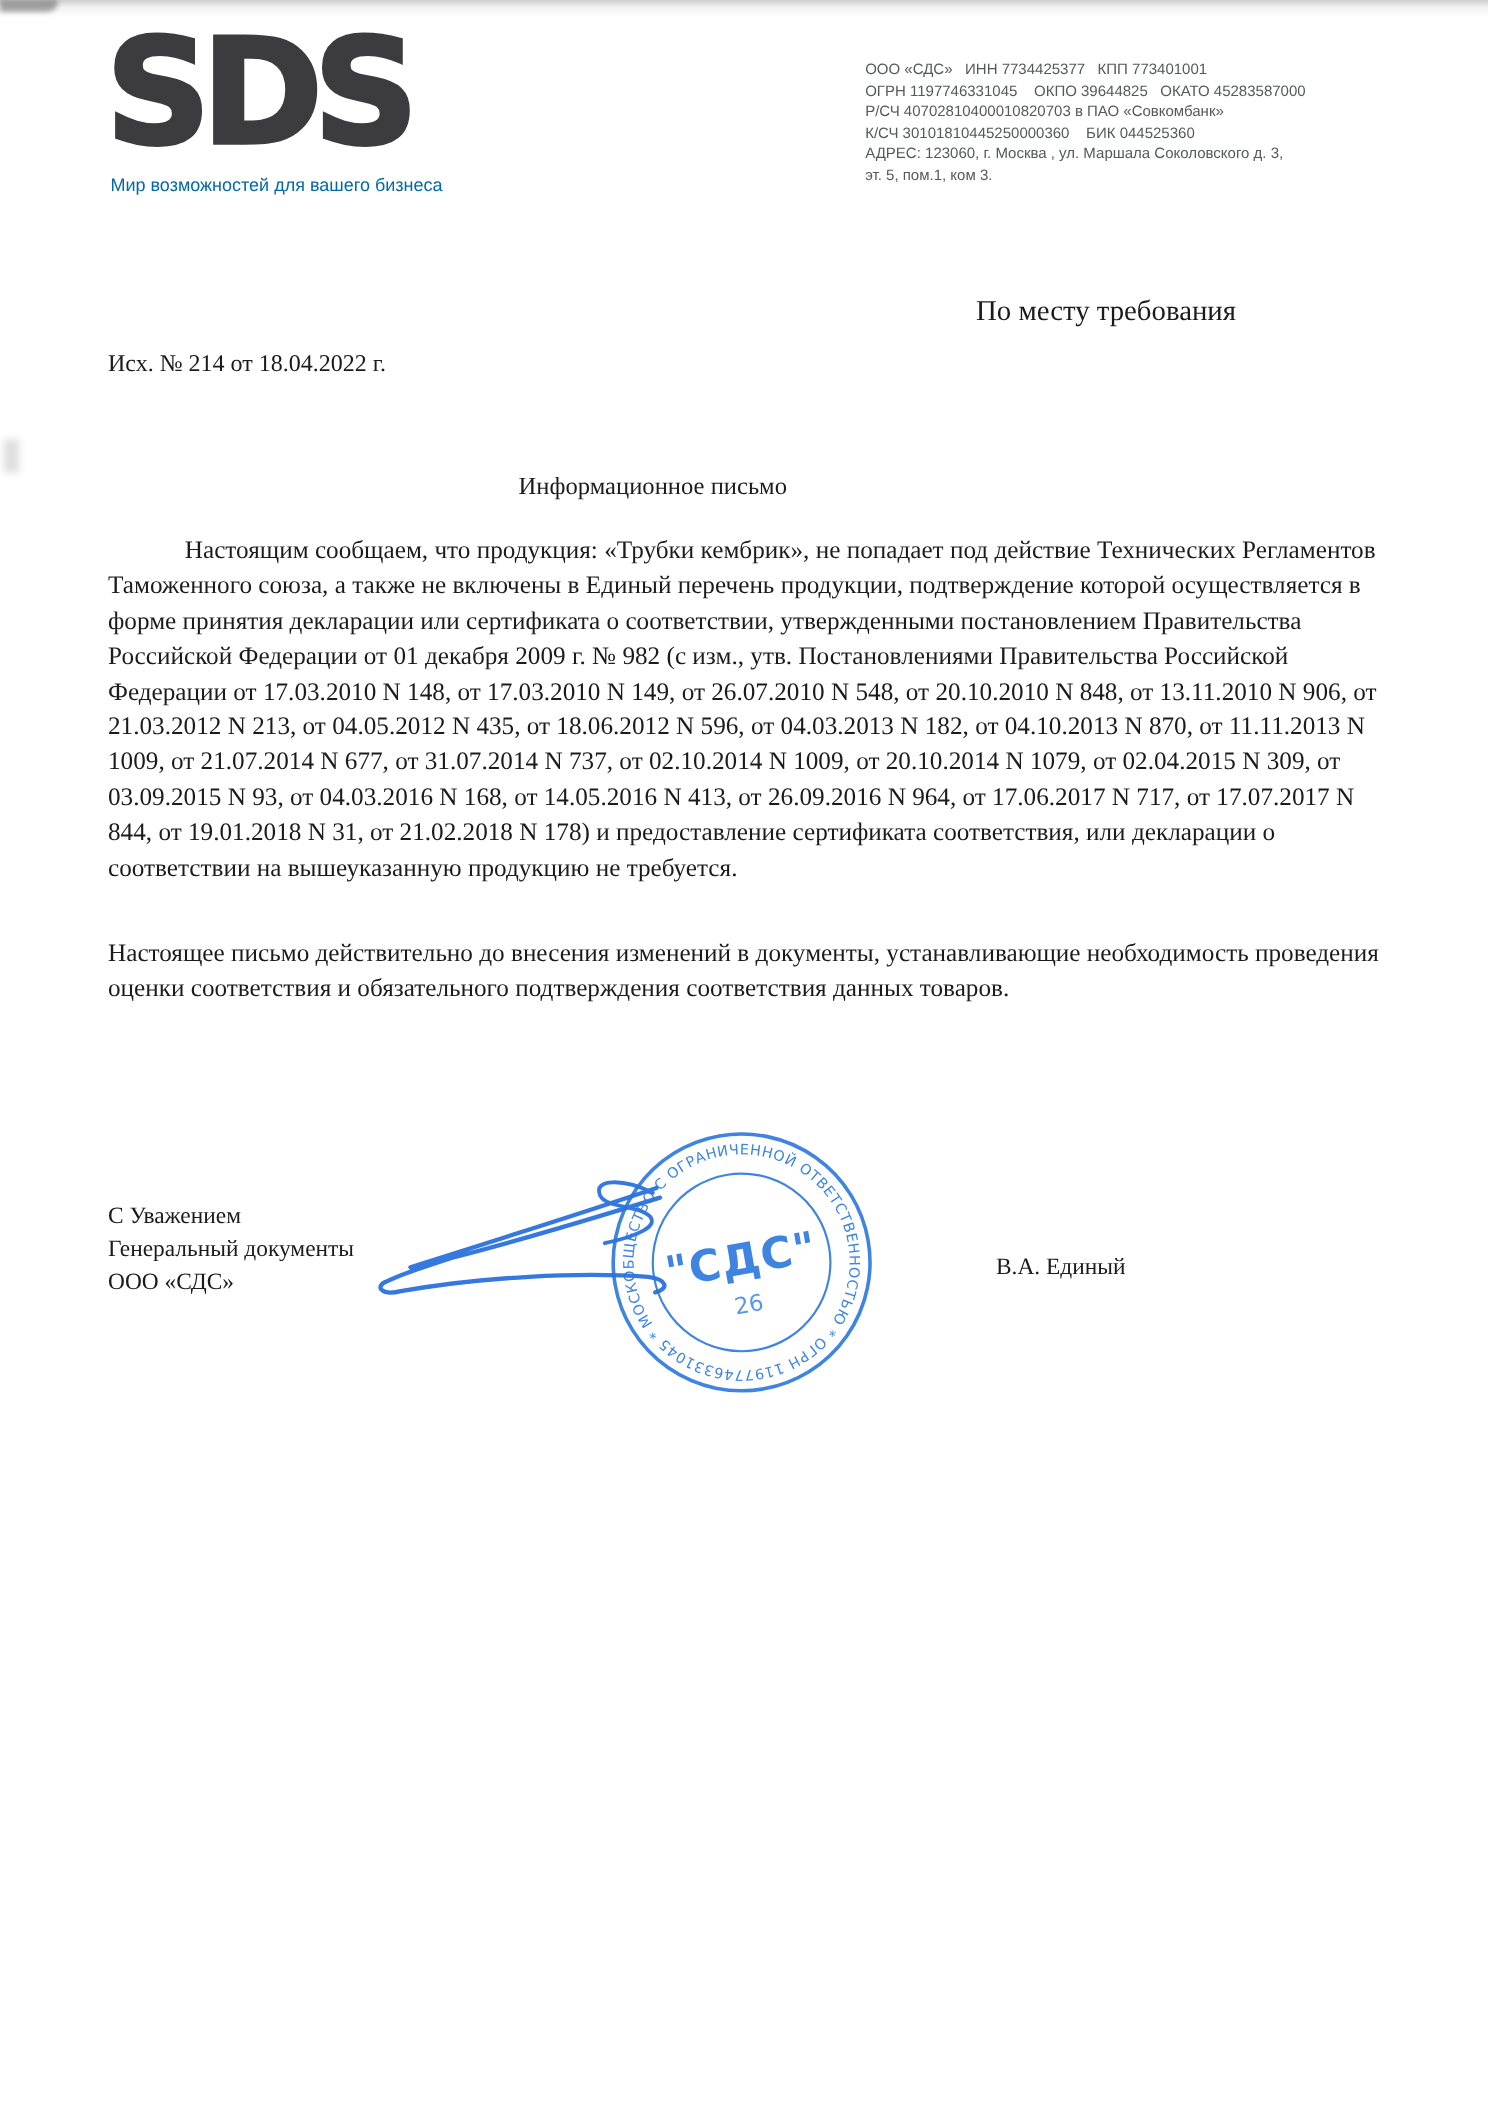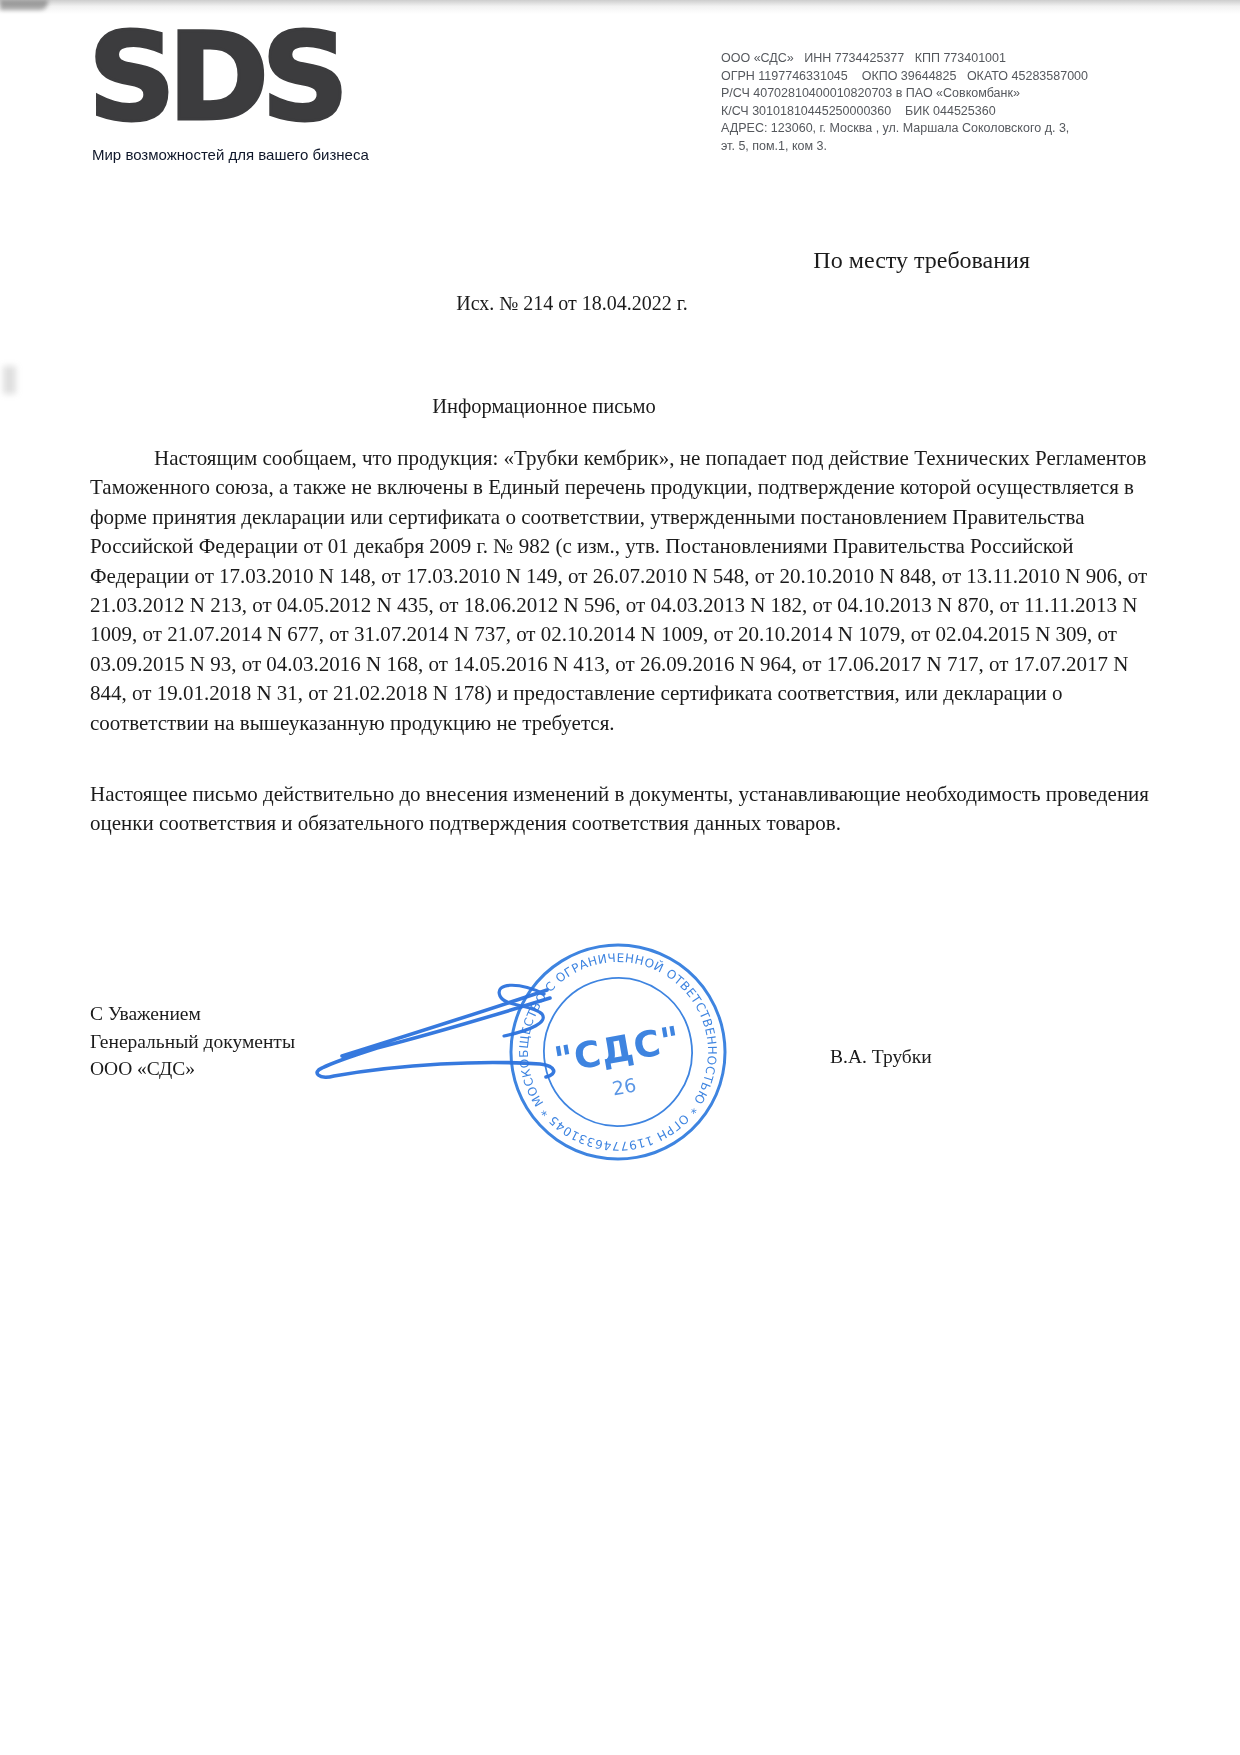--- a/index.html
+++ b/index.html
@@ -36,38 +36,38 @@
     font-family: "DejaVu Sans", sans-serif;
     font-weight: bold;
     font-size: 122px; line-height: 1;
     letter-spacing: -8px;
     color: #3c3c3e;
     -webkit-text-stroke: 3px #3c3c3e;
   }
   .tagline {
     position: absolute; left: 92px; top: 146px;
     font-family: "Liberation Sans", sans-serif;
-    font-size: 15px; color: #0f172a;
+    font-size: 15px; color: #0369a1;
   }
   .details {
     position: absolute; left: 681px; top: 50px;
     font-family: "Liberation Sans", sans-serif;
     font-size: 12.5px; line-height: 17.5px;
     color: #55585d;
   }
   .details .detail-line { white-space: pre-wrap; margin-left: 40px; }
 
   
   .addressee {
     position: absolute; left: 90px; top: 247px; width: 940px;
     text-align: right; font-size: 24px;
   }
   .ref {
-    position: absolute; left: 102px; top: 292px; width: 940px;
-    text-align: center; font-size: 20px;
+    position: absolute; left: 90px; top: 292px; width: 940px;
+    text-align: left; font-size: 20px;
   }
 
   .doc-title {
     position: absolute; left: 74px; top: 395px; width: 940px;
     text-align: center; font-size: 20.5px; font-weight: normal; margin: 0;
   }
 
   .body-text {
     position: absolute; left: 90px; top: 444px; width: 1064px;
     font-size: 21px; line-height: 29.4px;
@@ -150,15 +150,15 @@
   <svg class="sig-svg" width="290" height="125" viewBox="0 0 290 125">
     <path d="M 265 18 C 200 40, 130 62, 60 84
              M 268 26 C 210 44, 150 62, 95 76
              C 70 84, 48 92, 40 96
              C 30 100, 36 108, 52 104
              C 120 92, 200 88, 258 92
              C 274 94, 276 102, 264 105" fill="none" stroke="#2c72dd" stroke-width="3.6" stroke-linecap="round" stroke-linejoin="round"></path>
     <path d="M 262 22 C 238 10, 212 10, 218 24 C 223 35, 250 32, 260 42 C 266 50, 250 58, 222 64" fill="none" stroke="#2c72dd" stroke-width="3.2" stroke-linecap="round" stroke-linejoin="round"></path>
   </svg>
 
-  <div class="signer-name">В.А. Трубки</div>
+  <div class="signer-name">В.А. Единый</div>
 
 </div>
 
 </body></html>

